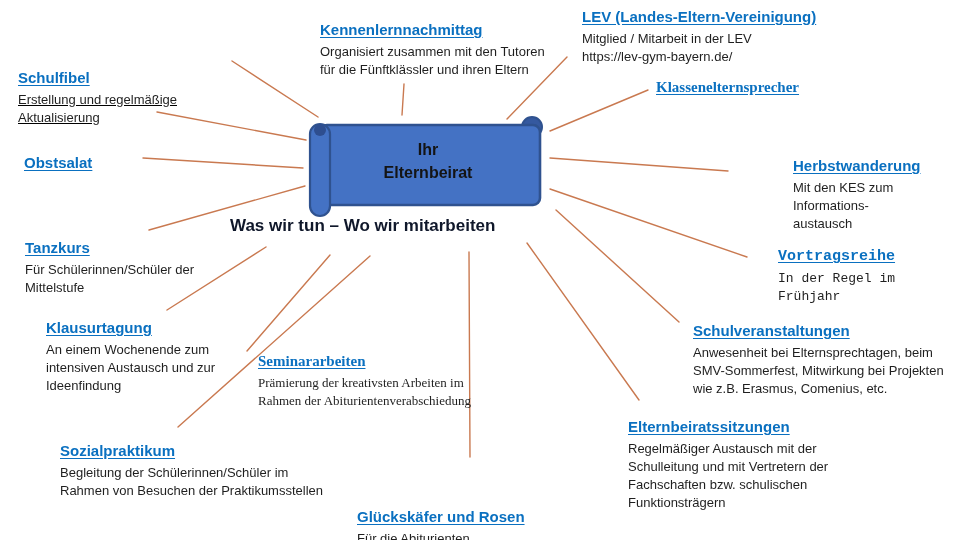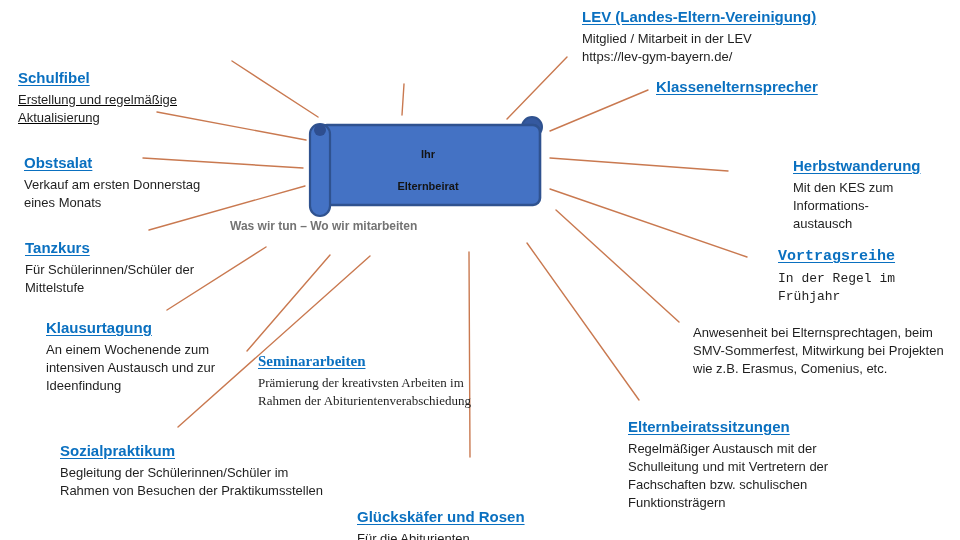--- a/index.html
+++ b/index.html
@@ -13,25 +13,25 @@
   .topic .heading{
     display:inline-block;color:#0A70C0;font-weight:bold;font-size:15px;line-height:20px;
     text-decoration:underline;text-underline-offset:2px;cursor:pointer;white-space:nowrap;
   }
   .topic .body{
     margin-top:3px;color:#1F1F1F;font-size:13px;line-height:18px;white-space:pre-line;
   }
   .scroll-banner{position:absolute;left:308px;top:112px;width:240px;height:106px;}
   .scroll-title{
     position:absolute;left:308px;top:138px;width:240px;text-align:center;
-    font-size:11px;font-weight:bold;color:#141414;line-height:32px;white-space:pre-line;
+    font-size:16px;font-weight:bold;color:#141414;line-height:23px;white-space:pre-line;
   }
   .subtitle{
     position:absolute;left:230px;top:214px;width:320px;
-    color:#737373;font-weight:bold;font-size:12px;line-height:24px;white-space:nowrap;
+    color:#0f172a;font-weight:bold;font-size:17px;line-height:24px;white-space:nowrap;
   }
 </style>
 </head>
 <body>
 
 <div class="slide">
 
   <svg class="connector-layer" viewBox="0 0 960 540">
     <line x1="318" y1="117" x2="232" y2="61"></line>
     <line x1="402" y1="115" x2="404" y2="84"></line>
@@ -63,22 +63,20 @@
 
 
   <div class="topic" style="left:18px;top:68px;text-decoration:underline;">
     <a class="heading">Schulfibel</a>
     <div class="body">Erstellung und regelmäßige
 Aktualisierung</div>
   </div>
 
   <div class="topic" style="left:24px;top:153px;">
     <a class="heading">Obstsalat</a>
-    <div class="body">Verkauf am ersten Donnerstag
-eines Monats</div>
   </div>
 
   <div class="topic" style="left:46px;top:318px;">
     <a class="heading">Klausurtagung</a>
     <div class="body">An einem Wochenende zum
 intensiven Austausch und zur
 Ideenfindung</div>
   </div>
 
   <div class="topic" style="left:25px;top:238px;">
@@ -86,54 +84,60 @@
     <div class="body">Für Schülerinnen/Schüler der
 Mittelstufe</div>
   </div>
 
   <div class="topic" style="left:60px;top:441px;">
     <a class="heading">Sozialpraktikum</a>
     <div class="body">Begleitung der Schülerinnen/Schüler im
 Rahmen von Besuchen der Praktikumsstellen</div>
   </div>
 
+  <div class="topic" style="left:320px;top:20px;">
+    <a class="heading">Kennenlernnachmittag</a>
+    <div class="body">Organisiert zusammen mit den Tutoren
+für die Fünftklässler und ihren Eltern</div>
+  </div>
 
   <div class="topic" style="left:258px;top:351px;font-family:Liberation Serif, serif;">
     <a class="heading">Seminararbeiten</a>
     <div class="body">Prämierung der kreativsten Arbeiten im
 Rahmen der Abiturientenverabschiedung</div>
   </div>
 
   <div class="topic" style="left:357px;top:466px;margin-top:41px;">
     <a class="heading">Glückskäfer und Rosen</a>
     <div class="body">Für die Abiturienten</div>
   </div>
 
   <div class="topic" style="left:582px;top:7px;">
     <a class="heading">LEV (Landes-Eltern-Vereinigung)</a>
     <div class="body">Mitglied / Mitarbeit in der LEV
 https://lev-gym-bayern.de/</div>
   </div>
 
-  <div class="topic" style="left:656px;top:77px;">
+  <div class="topic" style="left:656px;top:77px;font-family:Liberation Serif, serif;">
     <a class="heading">Klassenelternsprecher</a>
   </div>
 
   <div class="topic" style="left:757px;top:156px;margin-left:36px;">
     <a class="heading">Herbstwanderung</a>
     <div class="body">Mit den KES zum Informations-
 austausch</div>
   </div>
 
   <div class="topic" style="left:778px;top:247px;font-family:Liberation Mono, monospace;">
     <a class="heading">Vortragsreihe</a>
     <div class="body">In der Regel im Frühjahr</div>
   </div>
 
   <div class="topic" style="left:693px;top:321px;">
+    <a class="heading">Schulveranstaltungen</a>
     <div class="body">Anwesenheit bei Elternsprechtagen, beim
 SMV-Sommerfest, Mitwirkung bei Projekten
 wie z.B. Erasmus, Comenius, etc.</div>
   </div>
 
   <div class="topic" style="left:628px;top:417px;">
     <a class="heading">Elternbeiratssitzungen</a>
     <div class="body">Regelmäßiger Austausch mit der
 Schulleitung und mit Vertretern der
 Fachschaften bzw. schulischen

